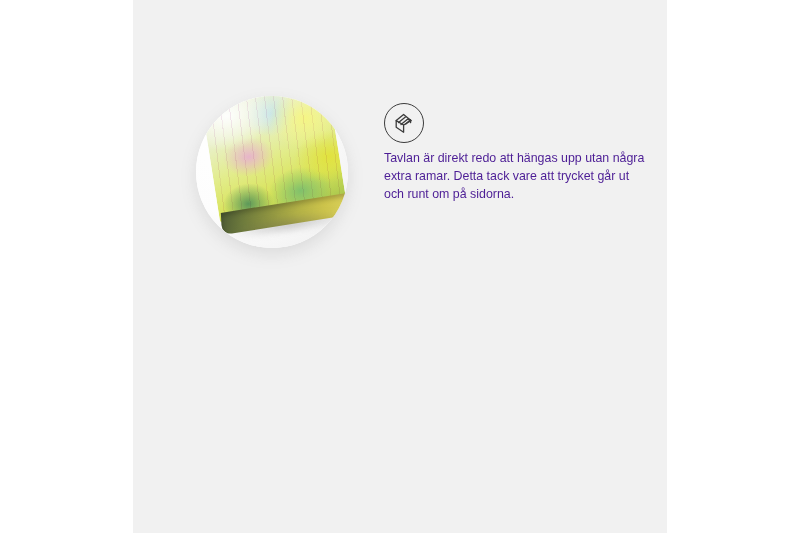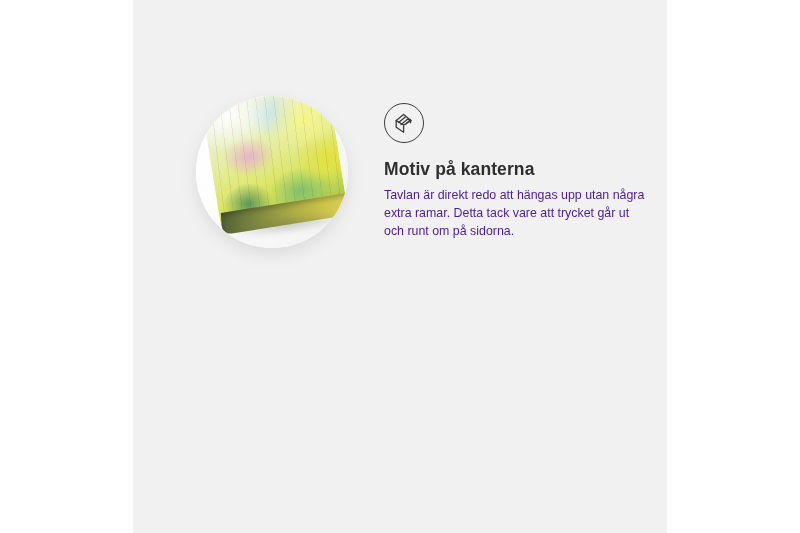--- a/index.html
+++ b/index.html
@@ -187,21 +187,20 @@
             <path d="M4.2 9.6 L11.6 3.4 L19 9.6"></path>
             <path d="M4.2 9.6 L4.2 16.2 L11.6 21.2 L11.6 14.0 Z"></path>
             <path d="M11.6 14.0 L19 9.6"></path>
             <path d="M6.6 11.6 L13.4 6.1"></path>
             <path d="M9.0 13.6 L15.8 8.1"></path>
             <path d="M13.8 13.0 L18.4 8.6"></path>
             <path d="M18.4 8.6 L15.4 8.4"></path>
             <path d="M18.4 8.6 L18.6 11.6"></path>
           </svg>
         </div>
-        <h2 class="title">Motiv på kanterna</h2>
         <p class="desc">Tavlan är direkt redo att hängas upp utan några extra ramar. Detta tack vare att trycket går ut och runt om på sidorna.</p>
       </div>
     </div>
 
     <div class="feature" id="feature-eco">
 
       
 
       
     </div>

